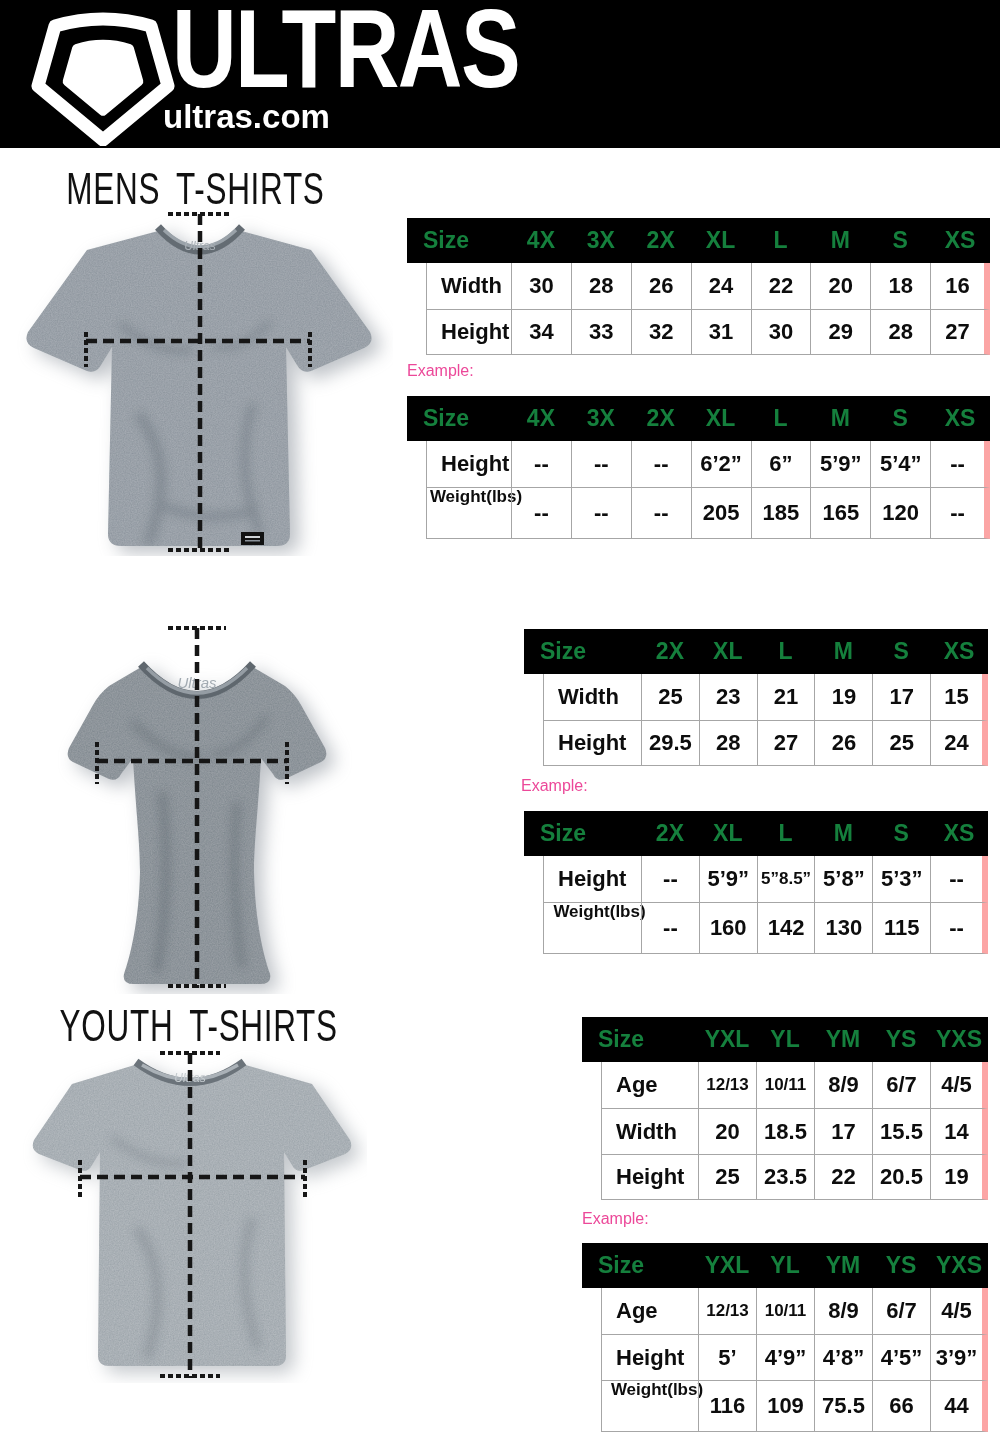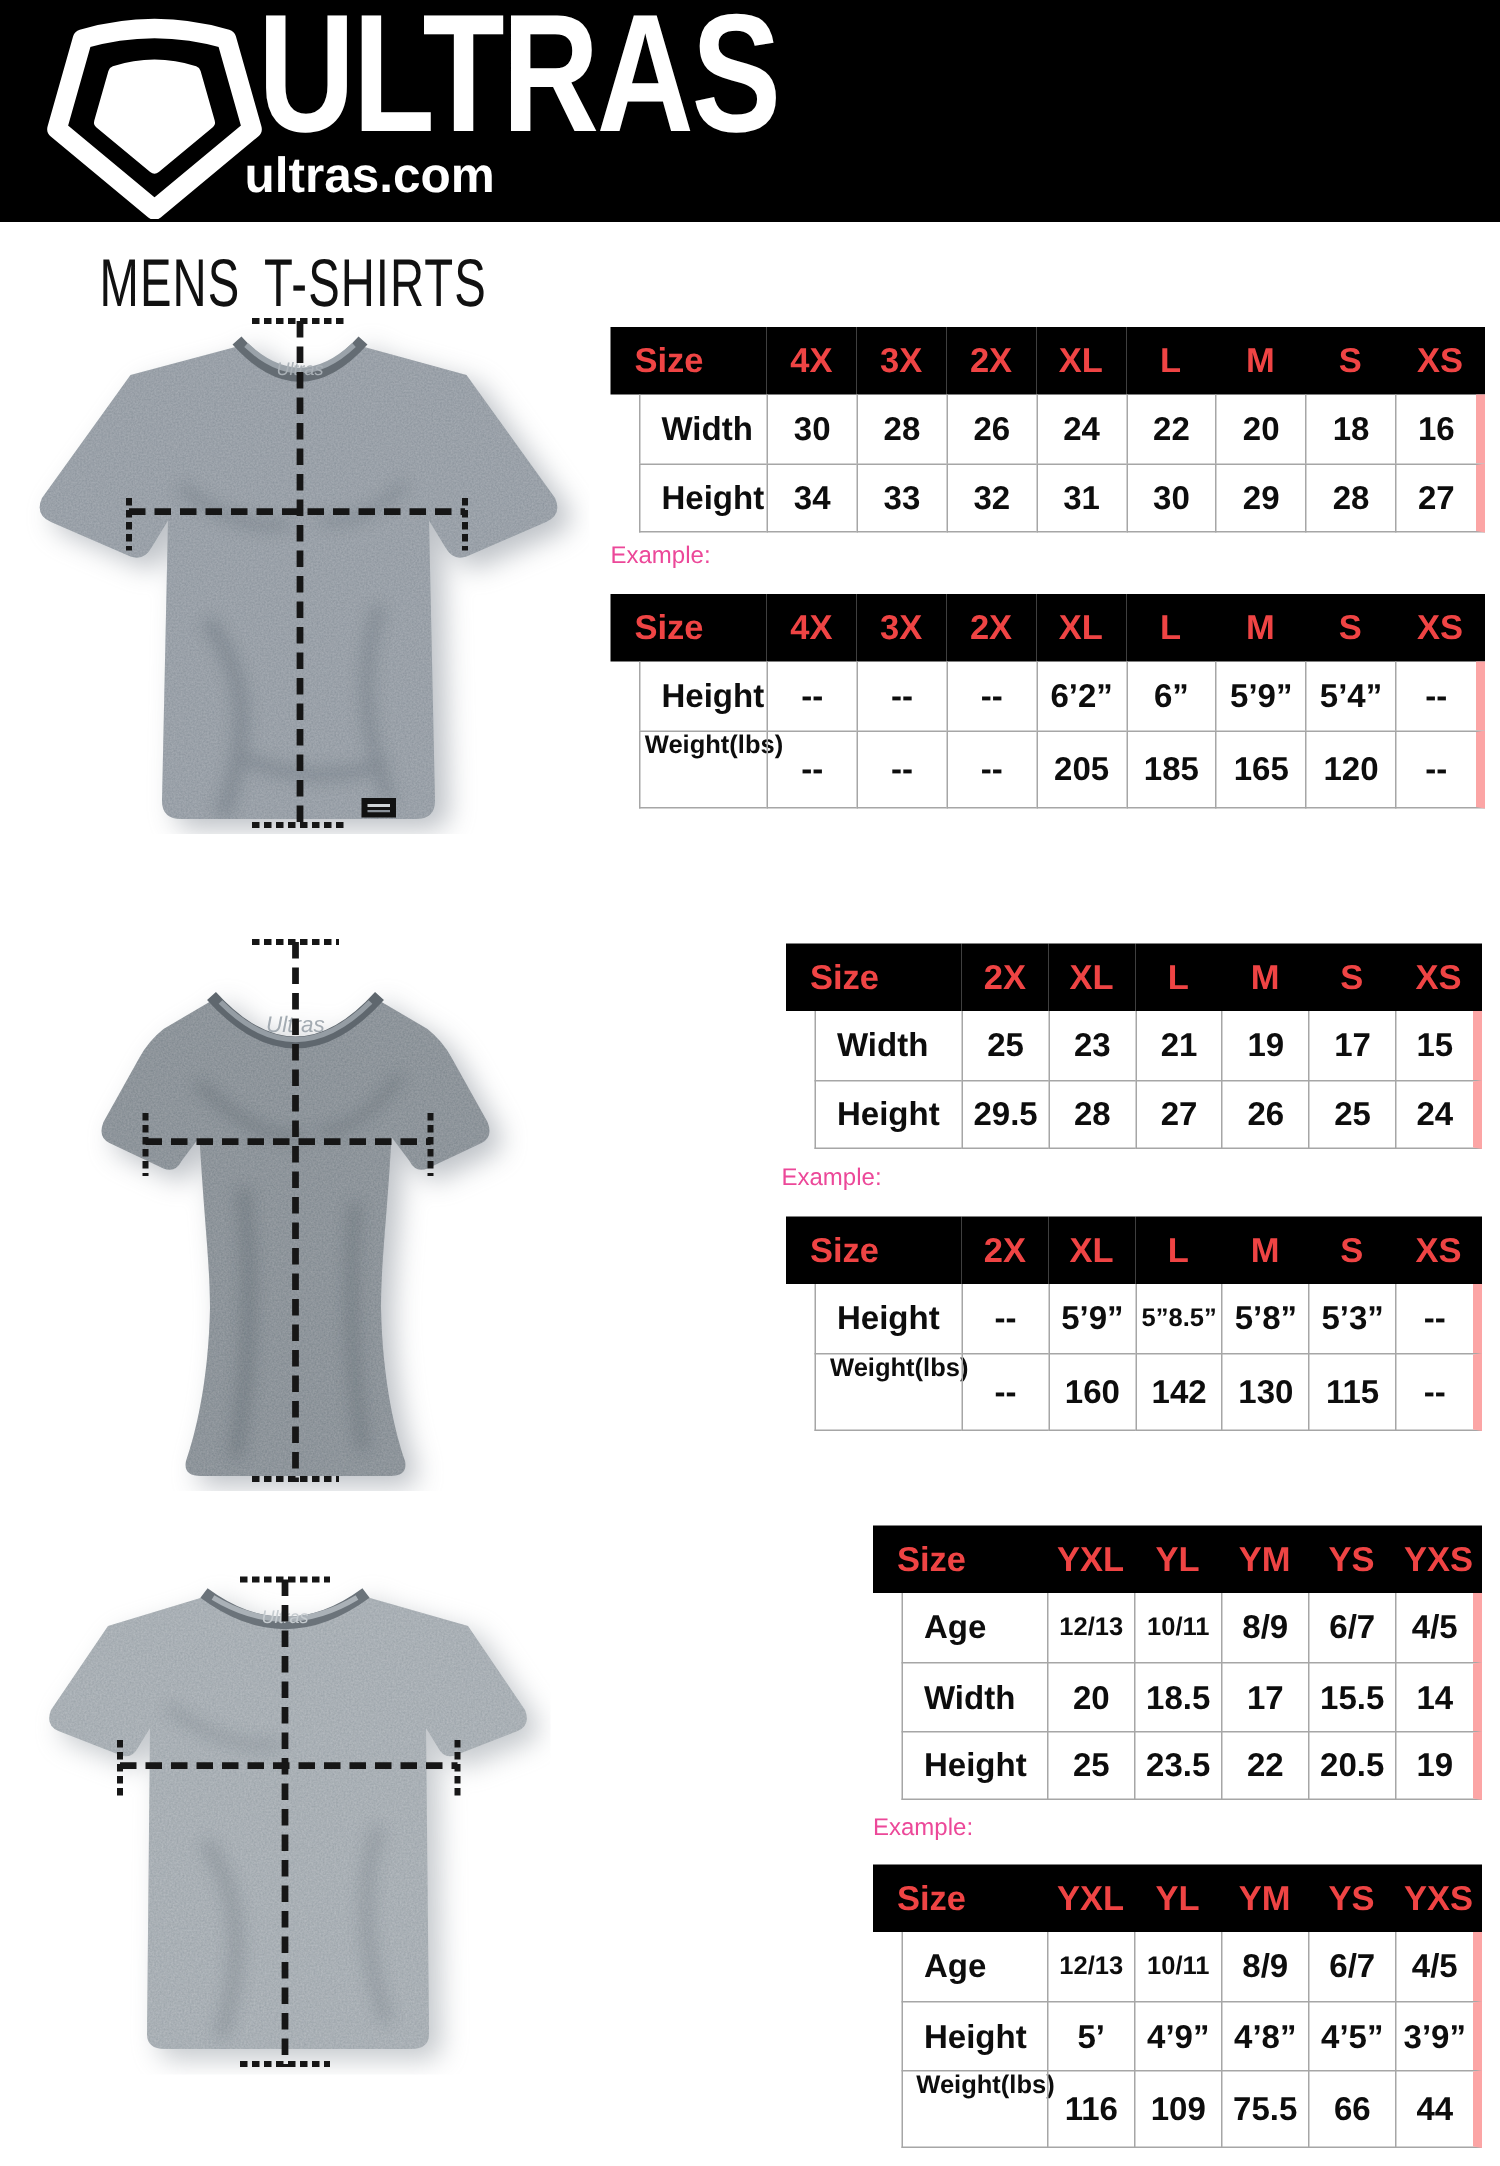--- a/index.html
+++ b/index.html
@@ -15,21 +15,21 @@
   .domain{position:absolute;left:163px;top:98px;color:#fff;font-weight:bold;font-size:33px;}
 
   
   .sec-title{position:absolute;left:0;width:390px;text-align:center;color:#111;
              font-weight:normal;font-size:45px;white-space:nowrap;}
   .sec-title span{display:inline-block;transform:scaleX(0.70);transform-origin:center;
                   letter-spacing:1px;word-spacing:10px;}
 
   
   .size-table{position:absolute;display:grid;background:#fff;}
-  .th{background:#000;color:#ef4444;font-weight:bold;font-size:23px;
+  .th{background:#000;color:#15803d;font-weight:bold;font-size:23px;
       display:flex;align-items:center;justify-content:center;}
   .th.first{justify-content:flex-start;padding-left:16px;}
   .td{display:flex;align-items:center;justify-content:center;
       font-weight:bold;font-size:22px;color:#0d0d0d;box-sizing:border-box;}
   .td.rowlabel{justify-content:flex-start;padding-left:14px;margin-left:19px;}
   .td.bt{border-top:1px solid #a6a6a6;}
   .td.bl{border-left:1px solid #a6a6a6;}
   .td.bL{border-left:1px solid #a6a6a6;}
   .td.bR{border-right:6px solid #fca5a5;}
   .td.bB{border-bottom:1px solid #a6a6a6;}
@@ -256,20 +256,23 @@
         <div>(lbs)</div>
       </div>
       <div class="td val bl bt bB">--</div>
       <div class="td val bl bt bB">160</div>
       <div class="td val bl bt bB">142</div>
       <div class="td val bl bt bB">130</div>
       <div class="td val bl bt bB">115</div>
       <div class="td val bl bt bR bB">--</div>
     </div>
 
+  <div class="sec-title" style="top:1000px;">
+    <span>YOUTH T-SHIRTS</span>
+  </div>
 
   <svg class="shirt" style="left:12px;top:1048px;" width="355" height="335" viewBox="0 0 355 335">
     <defs>
       <filter id="hy" x="-5%" y="-5%" width="110%" height="110%">
         <feTurbulence type="fractalNoise" baseFrequency="0.8" numOctaves="2" seed="4" result="n"></feTurbulence>
         <feColorMatrix in="n" type="matrix" values="0 0 0 0 0.97 0 0 0 0 0.98 0 0 0 0 1 0 0 0 0.25 0" result="ln"></feColorMatrix>
         <feComposite in="ln" in2="SourceAlpha" operator="in" result="cl"></feComposite>
         <feMerge>
             <feMergeNode in="SourceGraphic"></feMergeNode>
             <feMergeNode in="cl"></feMergeNode>

